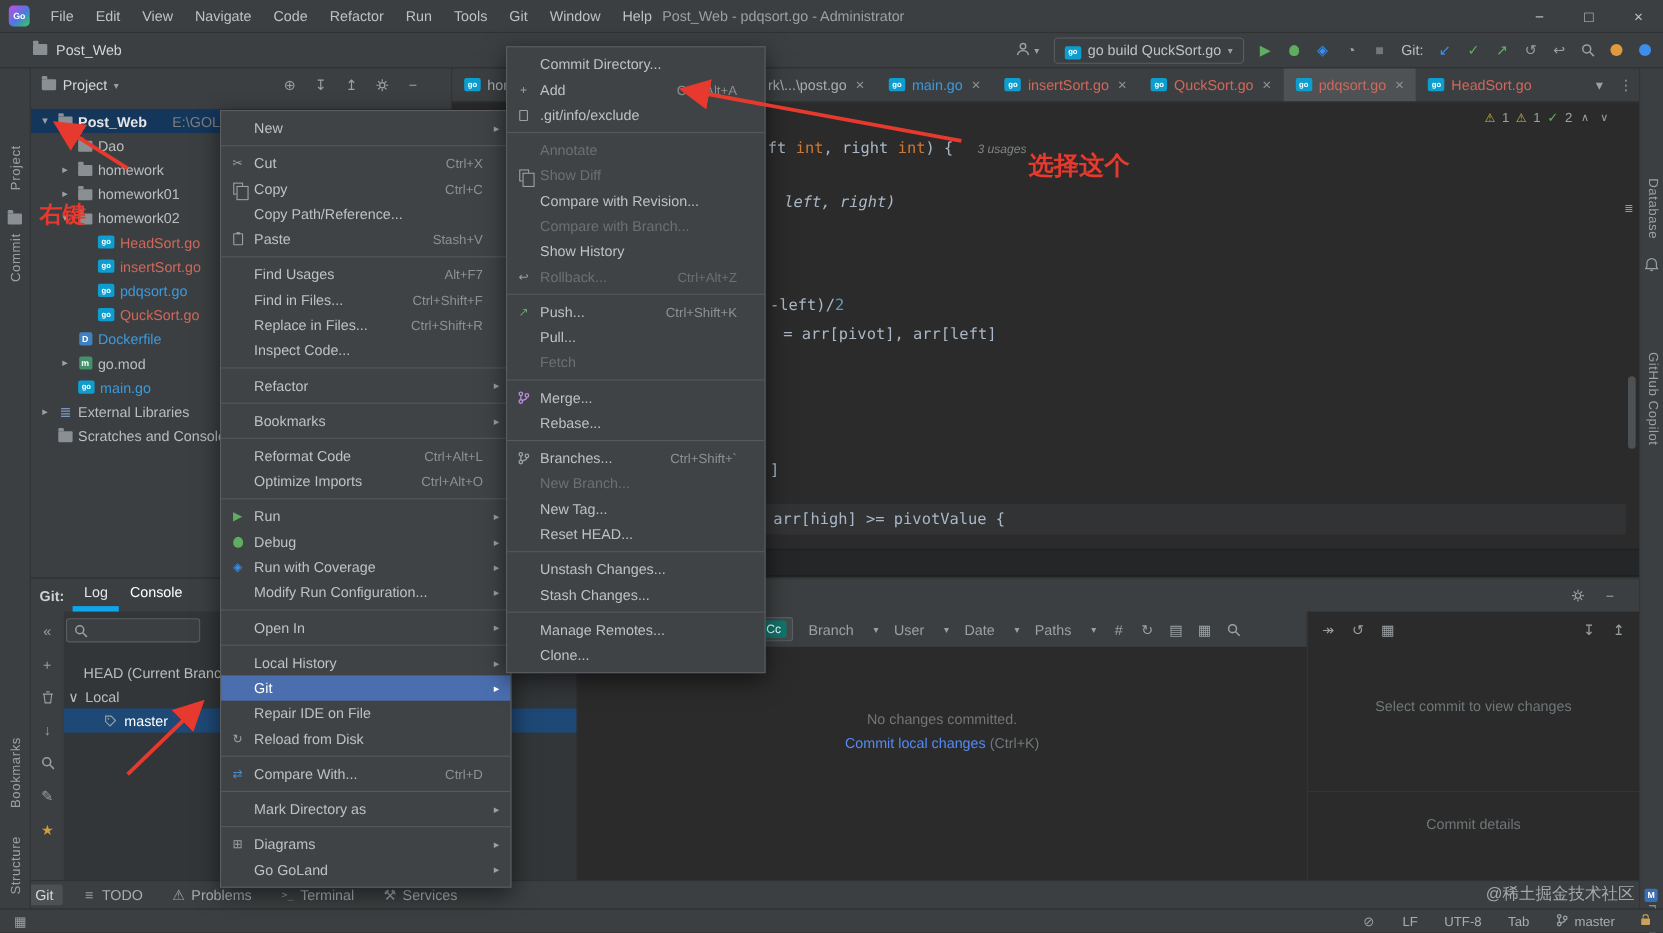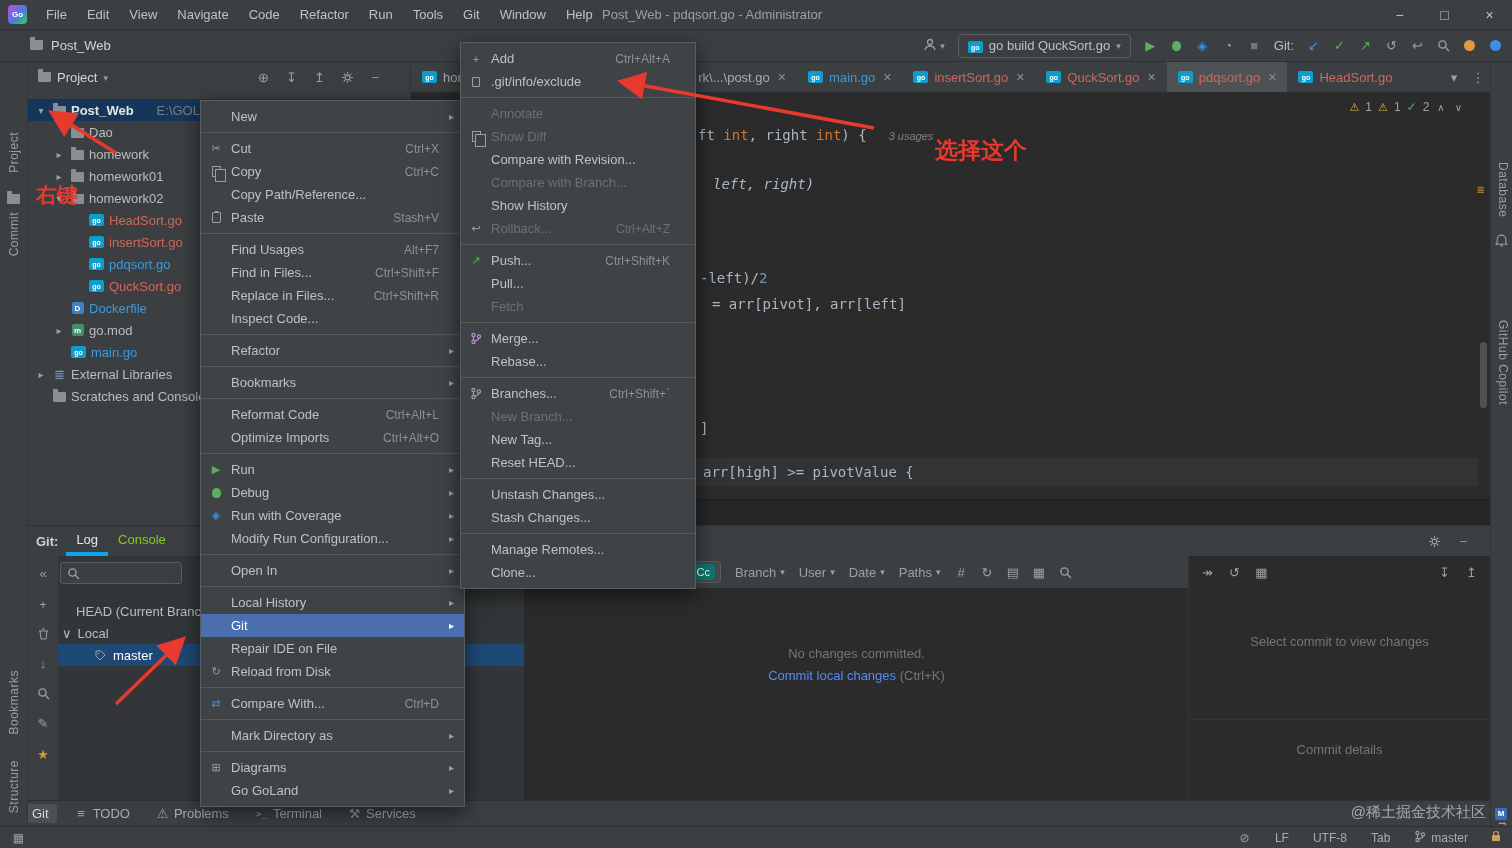--- a/index.html
+++ b/index.html
@@ -66,32 +66,32 @@
   .kw{color:#cc7832}
   .num{color:#6897bb}
   .usages{color:#7f8486;font-size:11px;font-style:italic;font-family:"Liberation Sans",sans-serif;margin-left:22px}
   #ed-scroll{position:absolute;right:3px;top:280px;width:7px;height:66px;background:#4d5153;border-radius:4px}
   #ed-marker{position:absolute;right:5px;top:122px;color:#c9923a;font-size:10px}
 
   
   #git-panel{position:absolute;left:28px;top:525px;width:1462px;height:275px;background:#3c3f41;border-top:1px solid #2f3132;z-index:2}
   .gp-header{height:30px;display:flex;align-items:center;padding:0 8px}
   .gp-title{font-weight:bold;color:#cfd1d3;margin-right:8px}
-  .gp-tab{padding:5px 10px;color:#84cc16}
-  .gp-tab.active{color:#e3e5e7;border-bottom:4px solid #0ea5e9}
+  .gp-tab{padding:5px 10px;color:#ffffff}
+  .gp-tab.active{color:#e3e5e7;border-bottom:6px solid #0ea5e9}
   #gp-header-icons{display:flex;align-items:center;gap:16px;color:#9da0a2;margin-right:12px}
   #gp-lefticons{position:absolute;left:0;top:32px;width:30px;bottom:0;display:flex;flex-direction:column;align-items:center;gap:16px;padding-top:8px;color:#9da0a2}
   #gp-left{position:absolute;left:30px;top:30px;width:467px;bottom:0;background:#333638;border-right:1px solid #2a2c2e}
   #gp-search{position:absolute;left:2px;top:6px;width:122px;height:22px;border:1px solid #5a5e60;border-radius:3px;background:#3c3f41;display:flex;align-items:center;padding:0 6px}
   .glrow{position:absolute;left:0;width:100%;height:22px;display:flex;align-items:center;gap:6px;white-space:nowrap}
   .glsel{background:#1e4976;color:#fff}
   #gp-filter{position:absolute;left:497px;right:302px;top:30px;height:32px;display:flex;align-items:center;gap:14px;padding:0 8px}
   #gp-filterfield{width:188px;height:22px;border:1px solid #5a5e60;border-radius:3px;background:#45494a;display:flex;align-items:center;justify-content:flex-end;padding:0 5px;flex:none}
   .cc{background:#0f766e;color:#fff;font-size:11px;padding:0 5px;border-radius:3px;height:16px;line-height:16px}
-  .drop{color:#9da0a2;display:flex;align-items:center;gap:4px;white-space:nowrap}
+  .drop{color:#9da0a2;display:flex;align-items:center;gap:18px;white-space:nowrap}
   #gp-ficons{display:flex;align-items:center;gap:13px;color:#9aa0a3}
   #gp-mid{position:absolute;left:497px;right:302px;top:62px;bottom:0;background:#2b2b2b;display:flex;flex-direction:column;align-items:center;padding-top:58px;gap:7px}
   .es1{color:#717678}
   .es2 a{color:#548af7;text-decoration:none}
   .es2 span{color:#717678}
   #gp-right{position:absolute;left:1160px;right:0;top:30px;bottom:0;background:#2b2b2b;border-left:1px solid #323638}
   #gp-right-toolbar{height:32px;display:flex;align-items:center;padding:0 12px;gap:14px;color:#9aa0a3}
   .gp-ph{margin-top:46px;text-align:center;color:#717678}
   .gp-div{position:absolute;left:0;right:0;top:163px;height:1px;background:#323638}
   .gp-cd{position:absolute;top:186px;width:100%;text-align:center;color:#717678}
@@ -863,20 +863,26 @@
       </div>
       <div class="menu-item">
         <span class="mi"></span>
         <span class="ml">Go GoLand</span>
         <span class="msc"></span>
         <span class="mar">▸</span>
       </div>
     </div>
   <div id="git-submenu" class="popup">
       <div class="menu-item">
+        <span class="mi"></span>
+        <span class="ml">Commit Directory...</span>
+        <span class="msc"></span>
+        <span class="mar"></span>
+      </div>
+      <div class="menu-item">
         <span class="mi">
           <span style="color:#9aa0a3">+</span>
         </span>
         <span class="ml">Add</span>
         <span class="msc">Ctrl+Alt+A</span>
         <span class="mar"></span>
       </div>
       <div class="menu-item">
         <span class="mi">
           <span class="fileic"></span>

